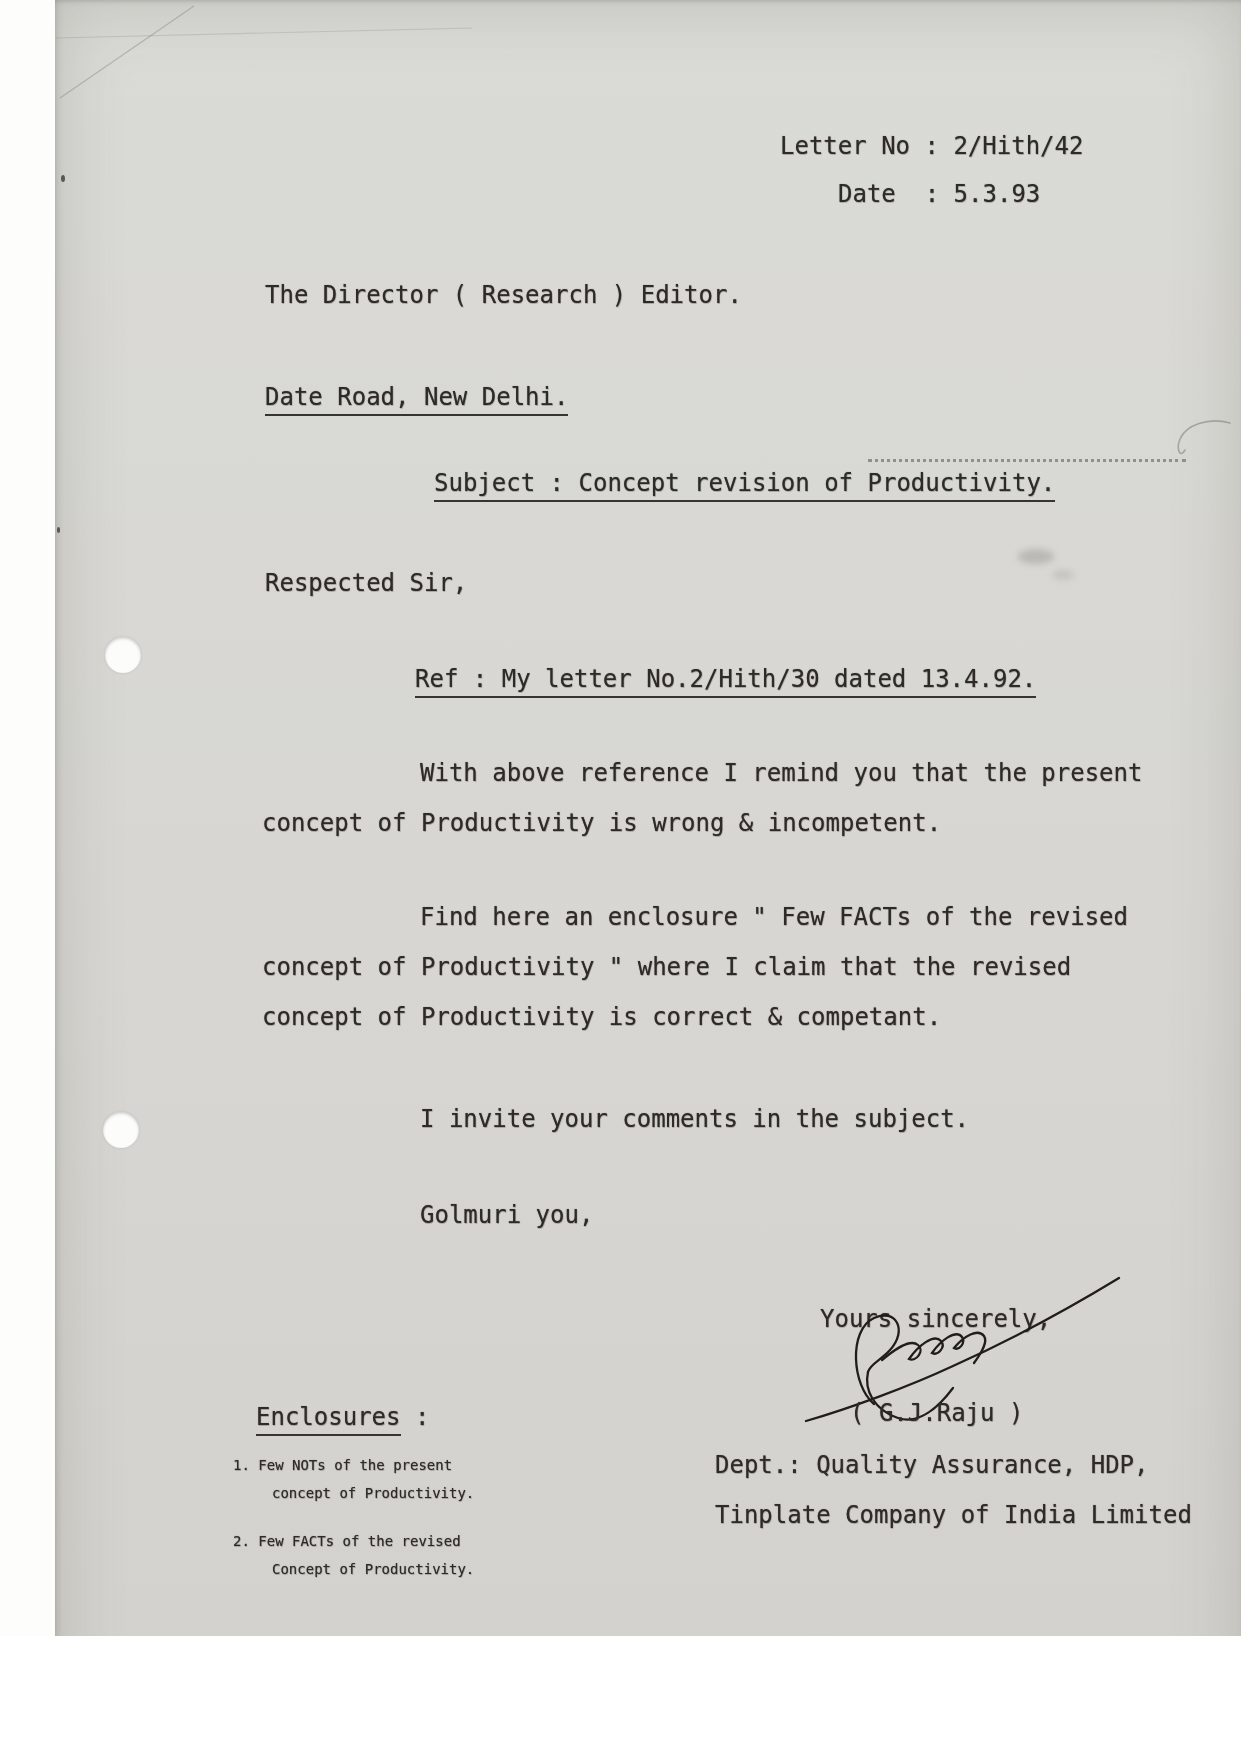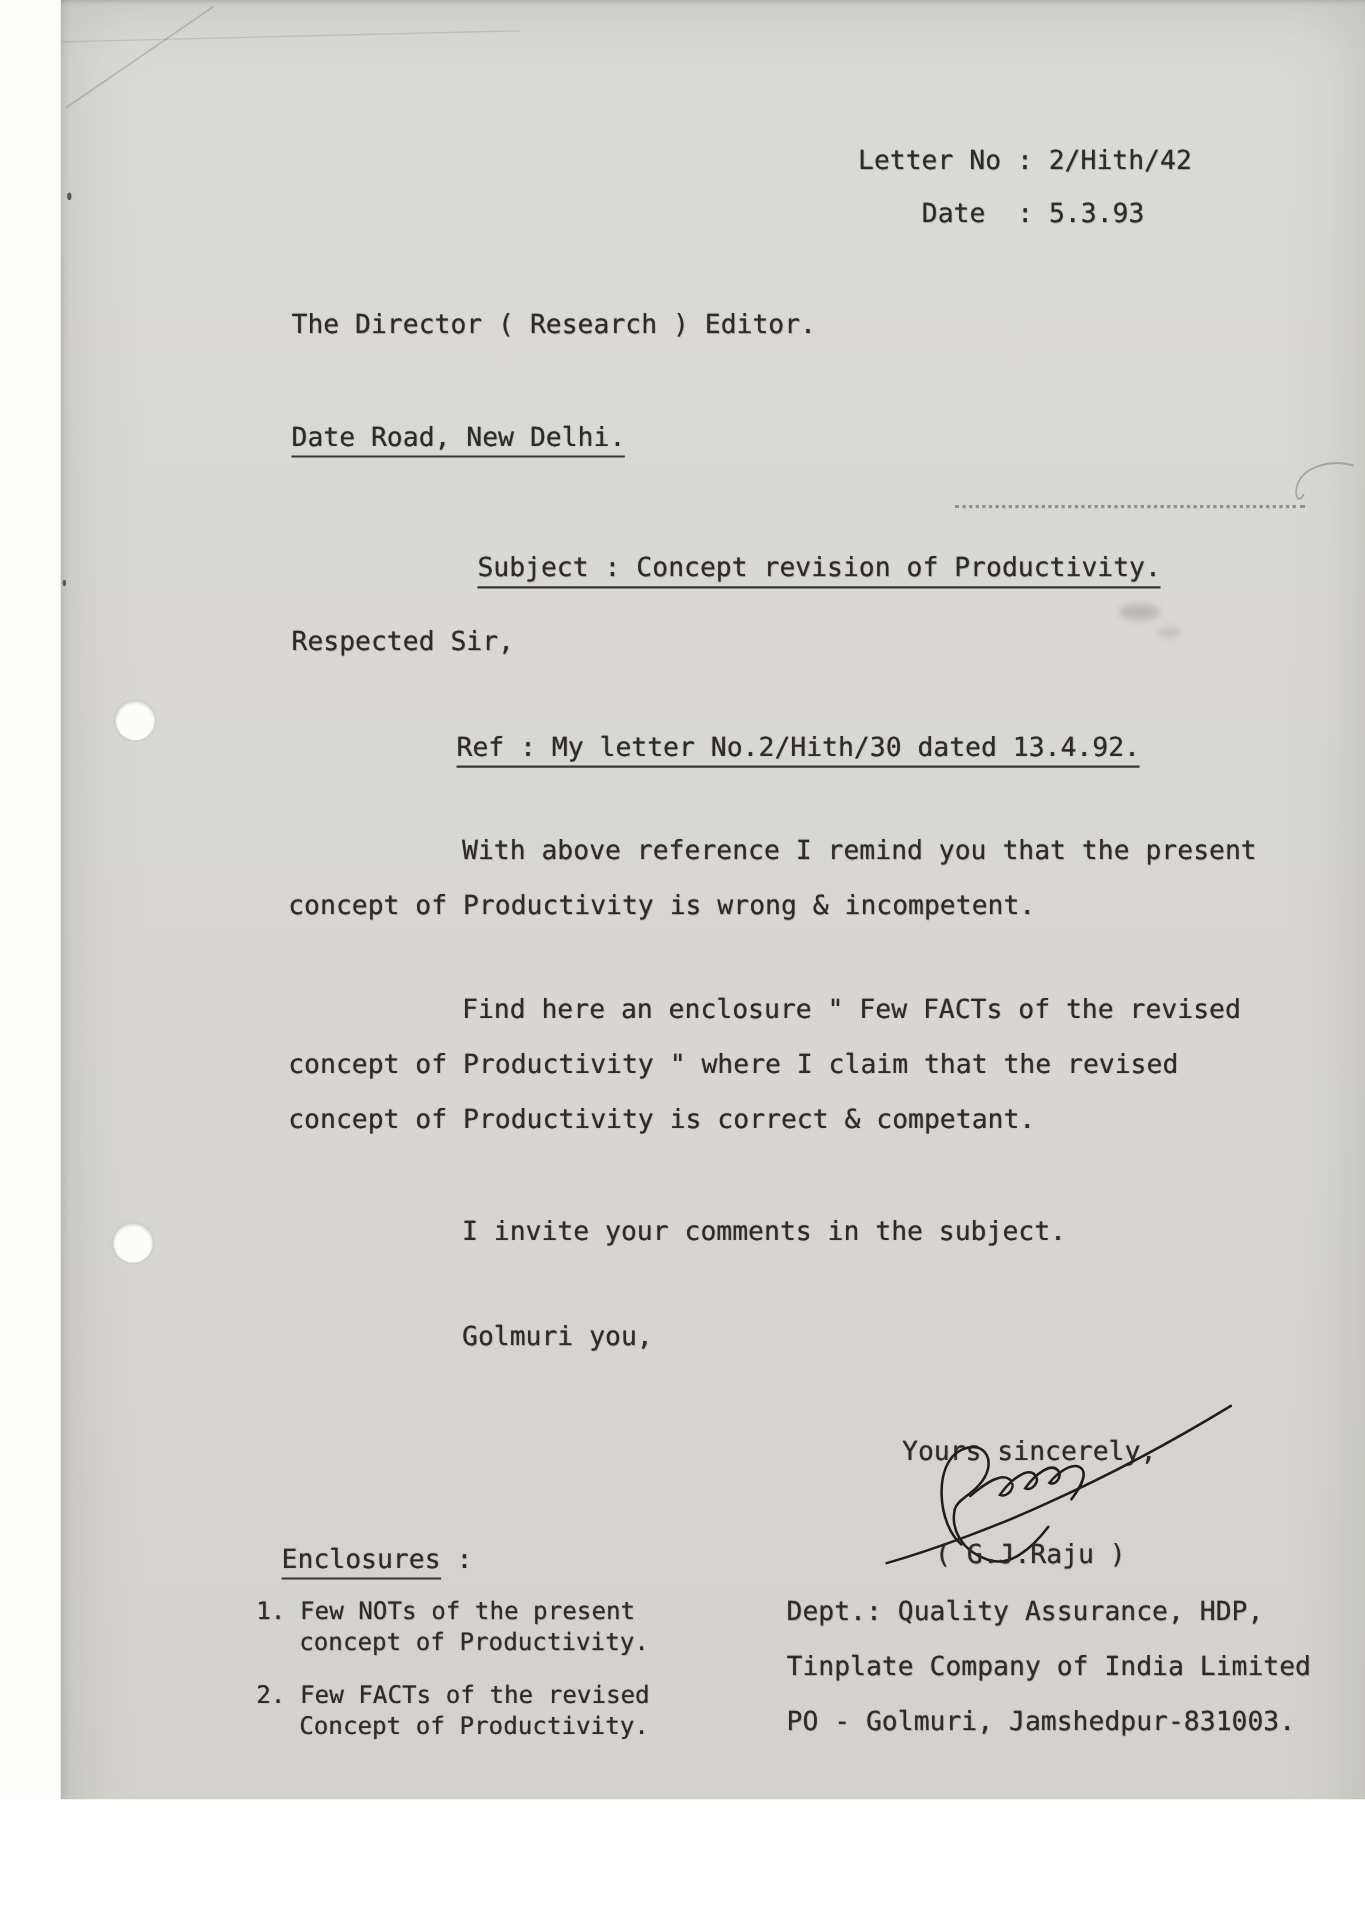--- a/index.html
+++ b/index.html
@@ -4,21 +4,21 @@
 <style>
   html,body{margin:0;padding:0;background:#ffffff;}
   .scan{position:relative;width:1241px;height:1636px;background:#fdfdfc;overflow:hidden;
         font-family:"DejaVu Sans Mono","Liberation Mono",monospace;padding-left:10px;}
   .paper{position:absolute;left:55px;top:0;width:1186px;height:1754px;
          background:linear-gradient(180deg,#dadad6 0%,#d7d6d2 55%,#d2d1cd 100%);
          box-shadow:inset 0 0 70px rgba(92,90,84,.22), inset 6px 0 10px -6px rgba(0,0,0,.18),
                     inset 0 4px 6px -4px rgba(0,0,0,.22);}
   .tw{position:absolute;white-space:pre;font-size:24px;line-height:27px;color:#2e2b27;
       text-shadow:0 0 1px rgba(46,43,39,.55), .6px .6px 0 rgba(46,43,39,.22);}
-  .tw-sm{font-size:22px;line-height:27px;}
+  .tw-sm{font-size:14px;line-height:27px;}
   .ul{border-bottom:2.5px solid rgba(42,39,35,.92);padding-bottom:3px;}
   .hole{position:absolute;width:36px;height:36px;border-radius:50%;background:#fcfcfb;
         box-shadow:inset 0 1.5px 3px rgba(0,0,0,.18), 0 0 3px rgba(0,0,0,.10);}
   .ghost-dots{position:absolute;border-top:3px dotted rgba(58,55,50,.45);height:0;}
   .smudge{position:absolute;border-radius:50%;filter:blur(3px);}
   .speck{position:absolute;background:#5a5751;border-radius:50%;}
   svg{position:absolute;overflow:visible;}
 </style>
 </head>
 <body>
@@ -36,21 +36,21 @@
   <div class="hole" style="left:103px;top:1112px"></div>
 
   <div class="tw" style="left:780px;top:133px">Letter No : 2/Hith/42</div>
   <div class="tw" style="left:838px;top:181px">Date  : 5.3.93</div>
 
   <div class="tw" style="left:265px;top:282px">The Director ( Research ) Editor.</div>
   <div class="tw ul" style="left:265px;top:384px">Date Road, New Delhi.</div>
 
   <div class="ghost-dots" style="left:868px;top:459px;width:318px"></div>
 
-  <div class="tw ul" style="left:434px;top:503px">Subject : Concept revision of Productivity.</div>
+  <div class="tw ul" style="left:434px;top:470px">Subject : Concept revision of Productivity.</div>
 
   <svg style="left:1168px;top:415px" width="70" height="55" viewBox="0 0 70 55">
     <path d="M62 8 C40 2 18 10 12 24 C8 34 12 44 17 35" fill="none" stroke="rgba(138,136,130,.65)" stroke-width="1.6" stroke-linecap="round"></path>
   </svg>
 
   <div class="tw" style="left:265px;top:570px">Respected Sir,</div>
   <div class="tw ul" style="left:415px;top:666px">Ref : My letter No.2/Hith/30 dated 13.4.92.</div>
 
   <div class="tw" style="left:420px;top:760px">With above reference I remind you that the present</div>
   <div class="tw" style="left:262px;top:810px">concept of Productivity is wrong &amp; incompetent.</div>
@@ -75,21 +75,20 @@
 
   <div class="tw" style="left:256px;top:1404px"><span class="ul">Enclosures</span><span> :</span></div>
 
   <div class="tw tw-sm" style="left:233px;top:1452px">1. Few NOTs of the present</div>
   <div class="tw tw-sm" style="left:272px;top:1480px">concept of Productivity.</div>
   <div class="tw tw-sm" style="left:233px;top:1528px">2. Few FACTs of the revised</div>
   <div class="tw tw-sm" style="left:272px;top:1556px">Concept of Productivity.</div>
 
   <div class="tw" style="left:715px;top:1452px">Dept.: Quality Assurance, HDP,</div>
   <div class="tw" style="left:715px;top:1502px">Tinplate Company of India Limited</div>
-  <div class="tw" style="left:715px;top:1552px">PO - Golmuri, Jamshedpur-831003.</div>
 
   <svg style="left:262px;top:1640px" width="90" height="90" viewBox="0 0 90 90">
     <g fill="none" stroke="#8f8e8a" stroke-width="2.6" stroke-linecap="round">
       <path d="M32 12 C20 22 9 40 11 53 C13 64 28 66 33 55 C37 45 29 37 18 43"></path>
       <path d="M60 10 C54 22 48 34 46 41 L70 37"></path>
       <path d="M64 19 C62 35 57 62 53 80"></path>
     </g>
   </svg>
 
   <div class="smudge" style="left:1018px;top:549px;width:36px;height:15px;background:rgba(100,97,91,.25)"></div>

